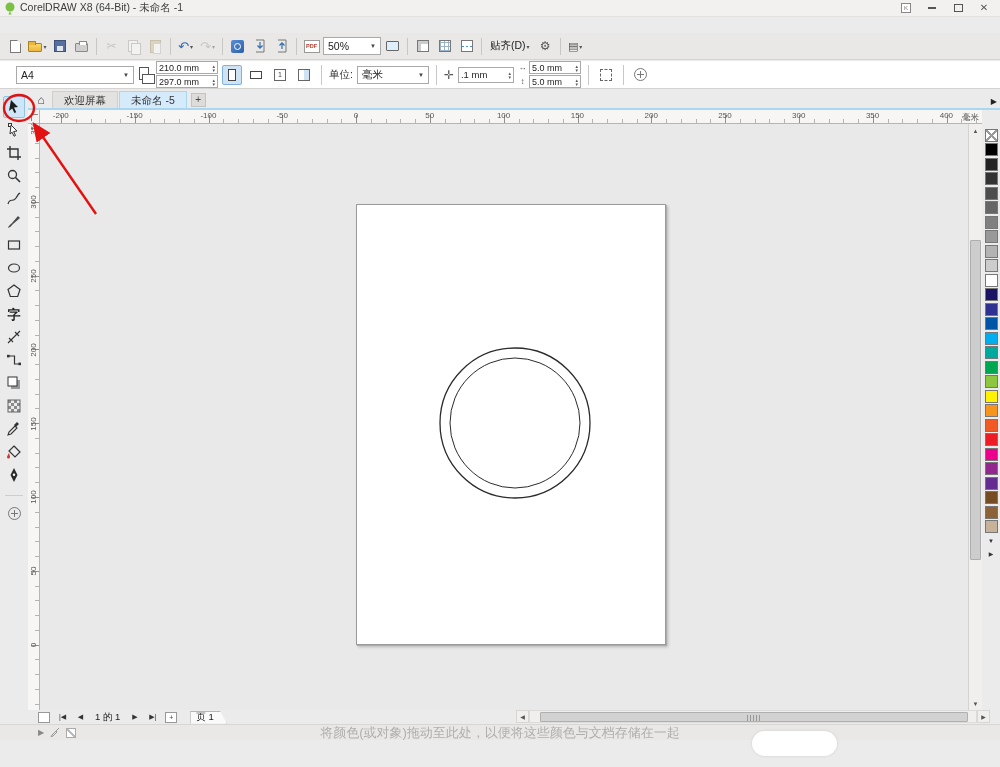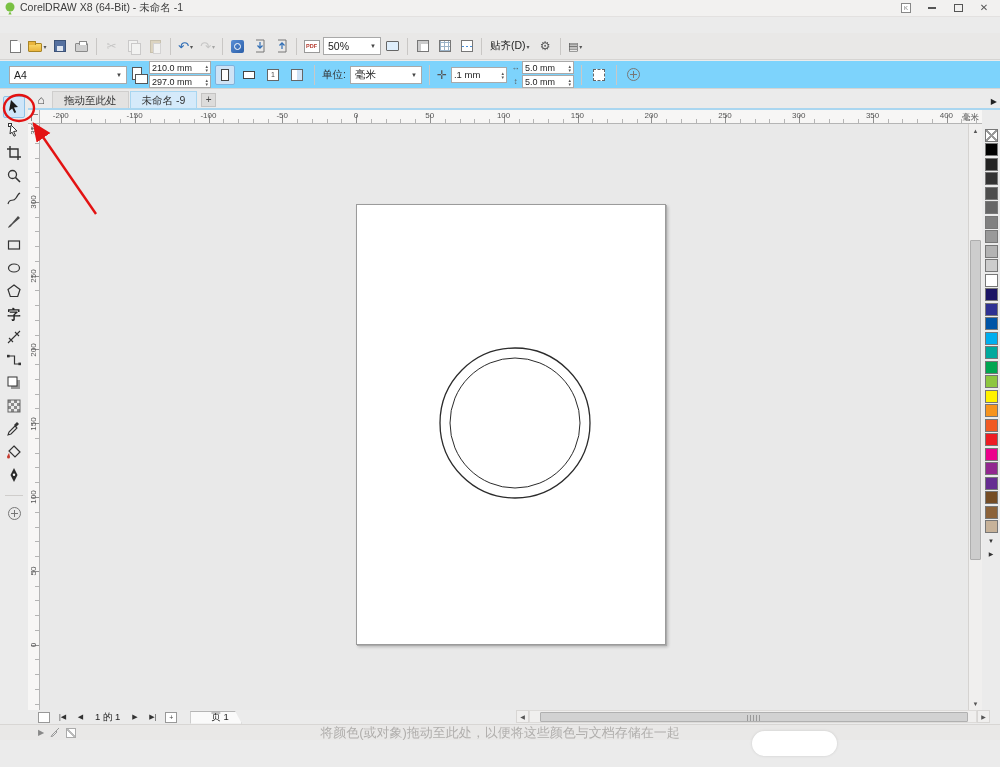--- a/index.html
+++ b/index.html
@@ -49,21 +49,21 @@
   .zoom-combo{width:58px}
   .ic-screen{width:13px;height:10px;border:1px solid #666;background:#dfeefb;border-radius:1px}
   .ic-rulers{width:12px;height:12px;border:1px solid #777;background:linear-gradient(#ccc 0 3px,transparent 3px),linear-gradient(90deg,#ccc 0 3px,#fff 3px)}
   .ic-grid{width:12px;height:12px;border:1px solid #777;background-color:#fff;background-image:repeating-linear-gradient(0deg,#9bb3c8 0 1px,transparent 1px 4px),repeating-linear-gradient(90deg,#9bb3c8 0 1px,transparent 1px 4px)}
   .ic-guides{width:12px;height:12px;border:1px solid #777;background:#fff repeating-linear-gradient(90deg,#4a90d9 0 2px,transparent 2px 4px) center/100% 1px no-repeat}
   .snap-btn{font-size:10.5px;color:#222;padding:0 4px}
   .ic-gear{font-size:12px;line-height:1;color:#555}
   .ic-launch{font-size:11px;line-height:1;color:#555}
 
   
-  .propbar{position:absolute;left:0;top:61px;right:0;height:28px;background:#7dd3fc;border-bottom:1px solid #d6d4d2;display:flex;align-items:center;gap:4px;padding:0 9px}
+  .propbar{position:absolute;left:0;top:61px;right:0;height:28px;background:#ffffff;border-bottom:1px solid #d6d4d2;display:flex;align-items:center;gap:4px;padding:0 16px}
   .combo{display:flex;align-items:center;background:#fff;border:1px solid #a9a9a9;height:18px;font-size:10.5px;padding:0 4px;color:#222}
   .combo .dd{margin-left:auto;font-size:6px;color:#444;padding-left:4px}
   .page-size{width:118px}
   .units-combo{width:72px}
   .psep{width:1px;height:20px;background:#cac8c6;margin:0 3px}
   .plabel{font-size:10.5px;color:#333}
   .dims{display:flex;align-items:center;gap:3px}
   .dim-icon{width:15px;height:16px;position:relative}
   .dim-icon::before{content:"";position:absolute;left:1px;top:0;width:8px;height:11px;border:1px solid #555;background:#fff}
   .dim-icon::after{content:"";position:absolute;left:4px;top:7px;width:11px;height:8px;border:1px solid #555;background:#fff}
@@ -133,21 +133,21 @@
   .swatch{width:13px;height:13px;margin:1.5px auto;border:1px solid #777;position:relative}
   .swatch.none{background:#fff}
   .swatch.none::before{content:"";position:absolute;inset:0;background:linear-gradient(to top right,transparent calc(50% - 1px),#999 calc(50% - 1px) calc(50% + 1px),transparent calc(50% + 1px)),linear-gradient(to bottom right,transparent calc(50% - 1px),#999 calc(50% - 1px) calc(50% + 1px),transparent calc(50% + 1px))}
   .pal-btn{width:13px;height:11px;margin:2px auto 0;display:flex;align-items:center;justify-content:center;font-size:6px;color:#333}
 
   
   .pagenav-row{position:absolute;left:0;right:0;bottom:43px;height:14px;background:#ebebeb;display:flex;align-items:center;padding-left:38px;gap:7px}
   .pn-ic{font-size:7px;color:#333;display:flex;align-items:center;justify-content:center;min-width:11px;height:12px}
   .pn-box{width:12px;height:11px;border:1px solid #999;background:#fff;font-size:7px;display:flex;align-items:center;justify-content:center;color:#444}
   .pn-counter{font-size:9.5px;color:#222;padding:0 2px;white-space:nowrap}
-  .page-tab{height:13px;margin-left:6px;padding:0 12px 0 20px;background:#fafafa;border:1px solid #b5b5b5;border-bottom:none;font-size:9.5px;color:#222;display:flex;align-items:center;clip-path:polygon(0 0,calc(100% - 7px) 0,100% 100%,0 100%)}
+  .page-tab{height:13px;margin-left:6px;padding:0 12px 0 5px;background:#fafafa;border:1px solid #b5b5b5;border-bottom:none;font-size:9.5px;color:#222;display:flex;align-items:center;clip-path:polygon(0 0,calc(100% - 7px) 0,100% 100%,0 100%)}
   .hs-arrow{position:absolute;width:13px;height:13px;display:flex;align-items:center;justify-content:center;font-size:6px;color:#555;background:#f0efee;border:1px solid #d8d6d4}
   .hs-l{left:516px;top:0}.hs-r{right:10px;top:0}
   .hs-track{position:absolute;left:529px;right:23px;top:0;height:13px;background:#f0efee;border:1px solid #dddbd9}
   .hs-thumb{position:absolute;left:10px;right:8px;top:1px;height:10px;background:#d2d2d2;border:1px solid #b0b0b0;border-radius:1px}
   .hs-grip{position:absolute;left:50%;top:2px;width:14px;height:6px;transform:translateX(-50%);background:repeating-linear-gradient(90deg,#9a9a9a 0 1px,transparent 1px 3px)}
 
   
   .hint-row{position:absolute;left:0;right:0;bottom:27px;height:16px;background:#e9e8e7;border-top:1px solid #d8d6d4;display:flex;align-items:center;padding-left:38px}
   .hint-ic{font-size:8px;color:#888;margin-right:6px}
   .hint-none{width:10px;height:10px;border:1px solid #aaa;background:#fff;position:relative;margin-right:6px}
@@ -374,22 +374,22 @@
     <div class="pbtn">
         <span class="ic-circleplus"></span>
       </div>
   </div>
 
   <div class="tabstrip">
     <div class="home-tab">
         <span>⌂</span>
       </div>
     <div class="tabs">
-        <div class="tab">拖动至此处</div>
-        <div class="tab active">未命名 -9</div>
+        <div class="tab">欢迎屏幕</div>
+        <div class="tab active">未命名 -5</div>
       </div>
     <div class="tab-add">+</div>
     <div class="tab-scroll">▶</div>
   </div>
 
   <div class="corner"></div>
   <div class="hruler">
     <div class="ticks"></div>
     <div>
         <span class="hlab" style="left: 20.8px;">-200</span>

